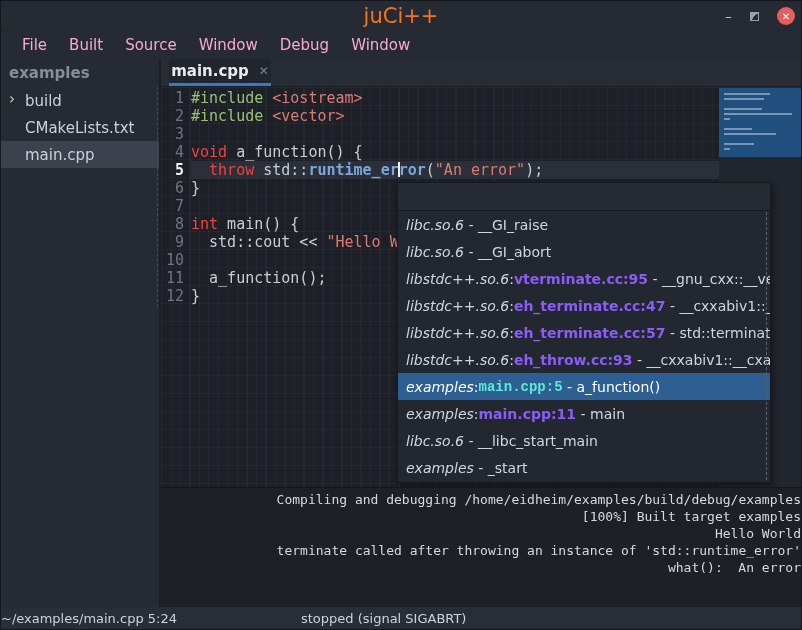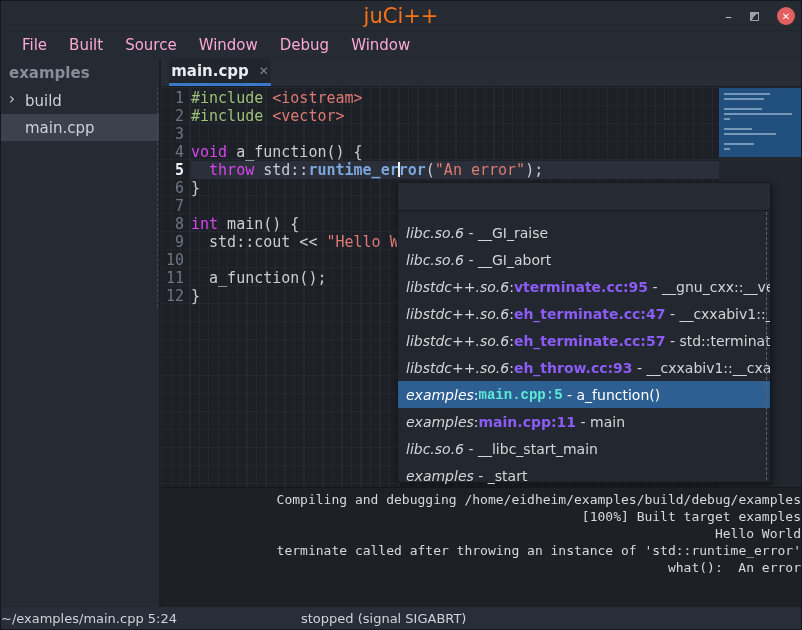--- a/index.html
+++ b/index.html
@@ -44,35 +44,35 @@
   .editor-grid { position:absolute; left:0; top:0; width:560px; height:400px;
     background-image:
       repeating-linear-gradient(to right, rgba(120,135,155,0.07) 0 1px, transparent 1px 9.5px),
       repeating-linear-gradient(to bottom, rgba(120,135,155,0.07) 0 1px, transparent 1px 18px); }
   .code-area { position:absolute; left:0; top:2px; width:560px; }
   .code-line { display:flex; height:18px; font-family:"DejaVu Sans Mono", monospace; font-size:15px; line-height:18px; white-space:pre; }
   .gutter-num { width:30px; flex:0 0 auto; text-align:right; padding-right:7px; color:#6e7580; }
   .code-line.current .gutter-num { color:#eef1f5; font-weight:bold; }
   .code-text { flex:1 1 auto; color:#c9cdd4; overflow:hidden; }
   .code-line.current .code-text { background:#2a2f39; }
-  .tok-kw { color:#d946ef; }
+  .tok-kw { color:#ef4444; }
   .tok-pp { color:#9cc078; }
   .tok-str { color:#dd7a72; }
   .tok-type { color:#7ca6dc; font-weight:bold; }
   .tok-caret { display:inline-block; width:2px; height:15px; background:#eef1f5; vertical-align:-2px; margin:0 -1px; }
 
   
   .minimap-col { position:absolute; right:0; top:0; width:82px; height:400px; background:#22262e; }
   .minimap-preview { position:absolute; left:0; top:1px; width:82px; height:69px; background:#21507f; }
   .mm-line { position:absolute; left:5px; height:2px; background:rgba(190,210,230,0.55); }
 
   
   .popup { position:absolute; left:236px; top:95px; width:374px; height:301px; background:#23272f; border:1px solid #15181d; box-shadow:2px 3px 7px rgba(0,0,0,0.45); z-index:5; }
   .popup-entry { height:28px; background:#272c34; border-bottom:1px solid #171a20; }
-  .popup-list { position:relative;margin-top:8px; }
+  .popup-list { position:relative; }
   .bt-item { height:27px; display:flex; align-items:center; padding-left:8px; color:#d2d6dc; font-size:14px; white-space:pre; overflow:hidden; }
   .bt-item.selected { background:#2d5f93; color:#ffffff; }
   .bt-module { font-style:italic; }
   .bt-loc { font-weight:bold; color:#8b5cf6; }
   .bt-item.selected .bt-loc { color:#5eead4;font-family:Liberation Mono, monospace; }
   .popup-scrollbar { position:absolute; right:3px; top:0; height:268px; border-left:1px dashed #5a6170; }
 
   
   .terminal { height:122px; flex:0 0 auto; background:#1d2026; border-top:1px solid #14171c; padding:3px 0 0 2px; overflow:hidden;text-align:right; }
   .term-line { font-family:"DejaVu Sans Mono", monospace; font-size:13px; line-height:17px; color:#d6dade; white-space:pre; }
@@ -106,20 +106,23 @@
     </div>
 
   <div class="main">
 
     <div class="sidebar">
       <div class="sb-header">examples</div>
       <div id="sb-items">
           <div class="sb-item">
             <span class="sb-chevron">›</span>
             <span>build</span>
+          </div>
+          <div class="sb-item">
+            <span>CMakeLists.txt</span>
           </div>
           <div class="sb-item selected">
             <span>main.cpp</span>
           </div>
         </div>
     </div>
 
     <div class="rightcol">
 
       <div class="tabbar">

